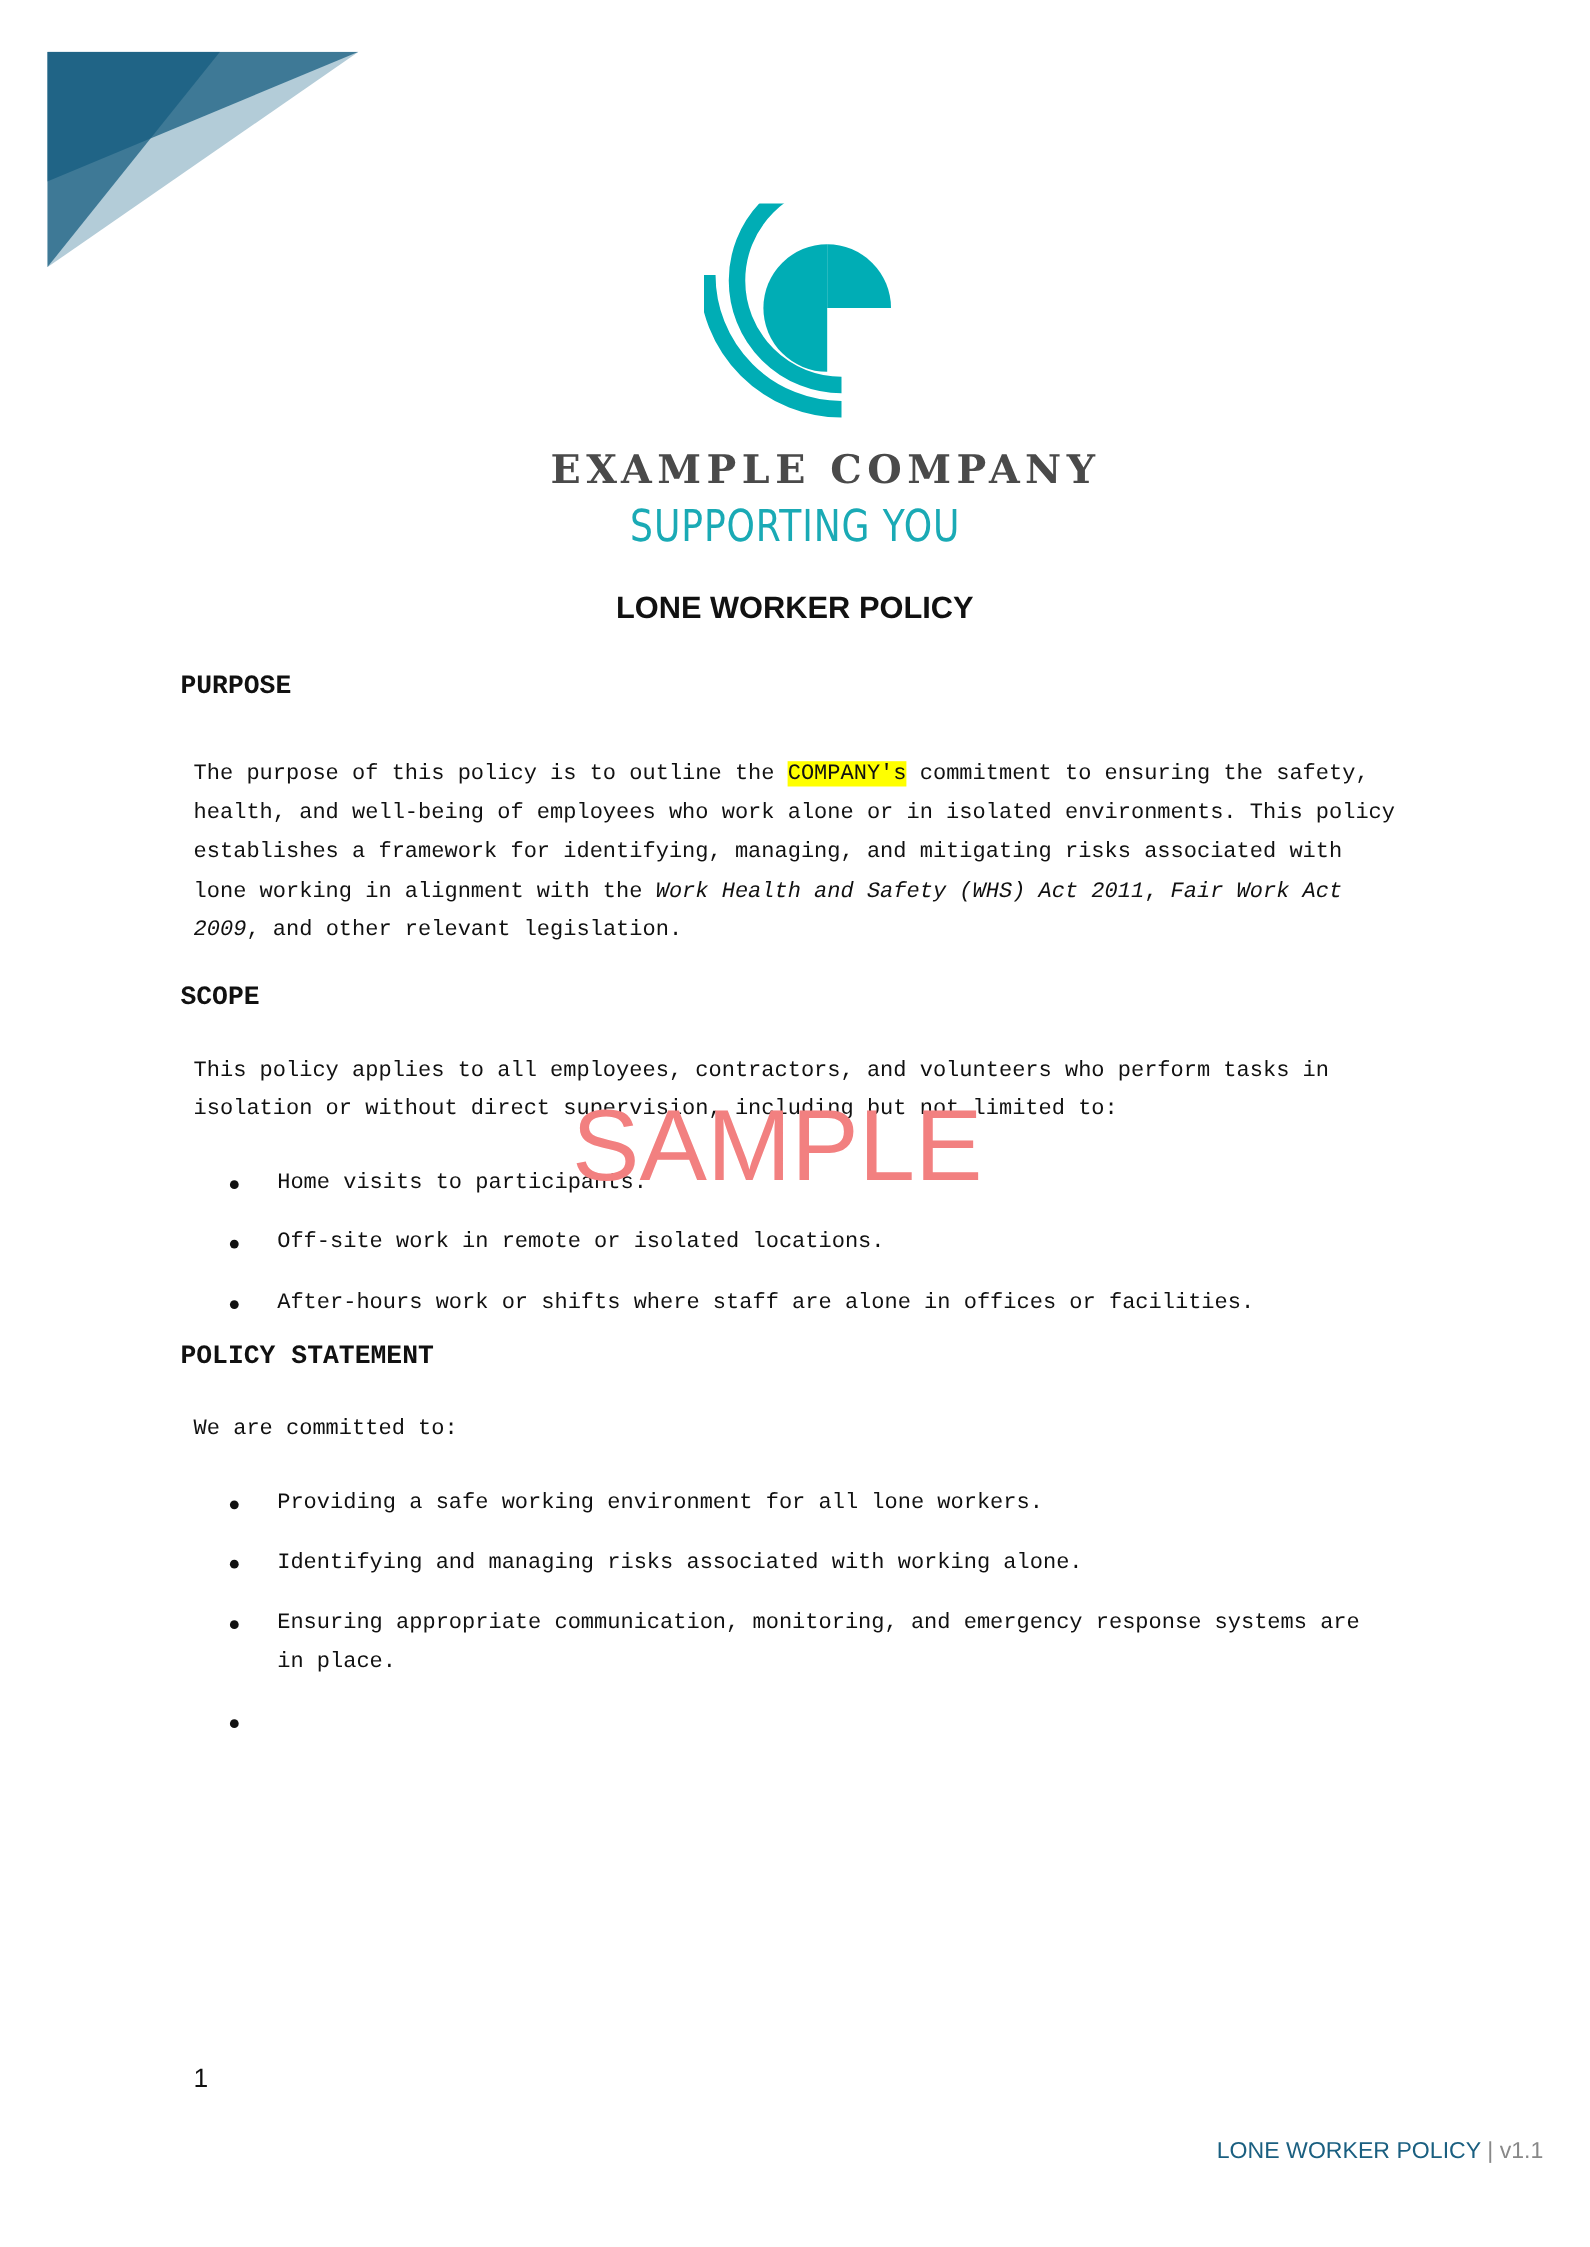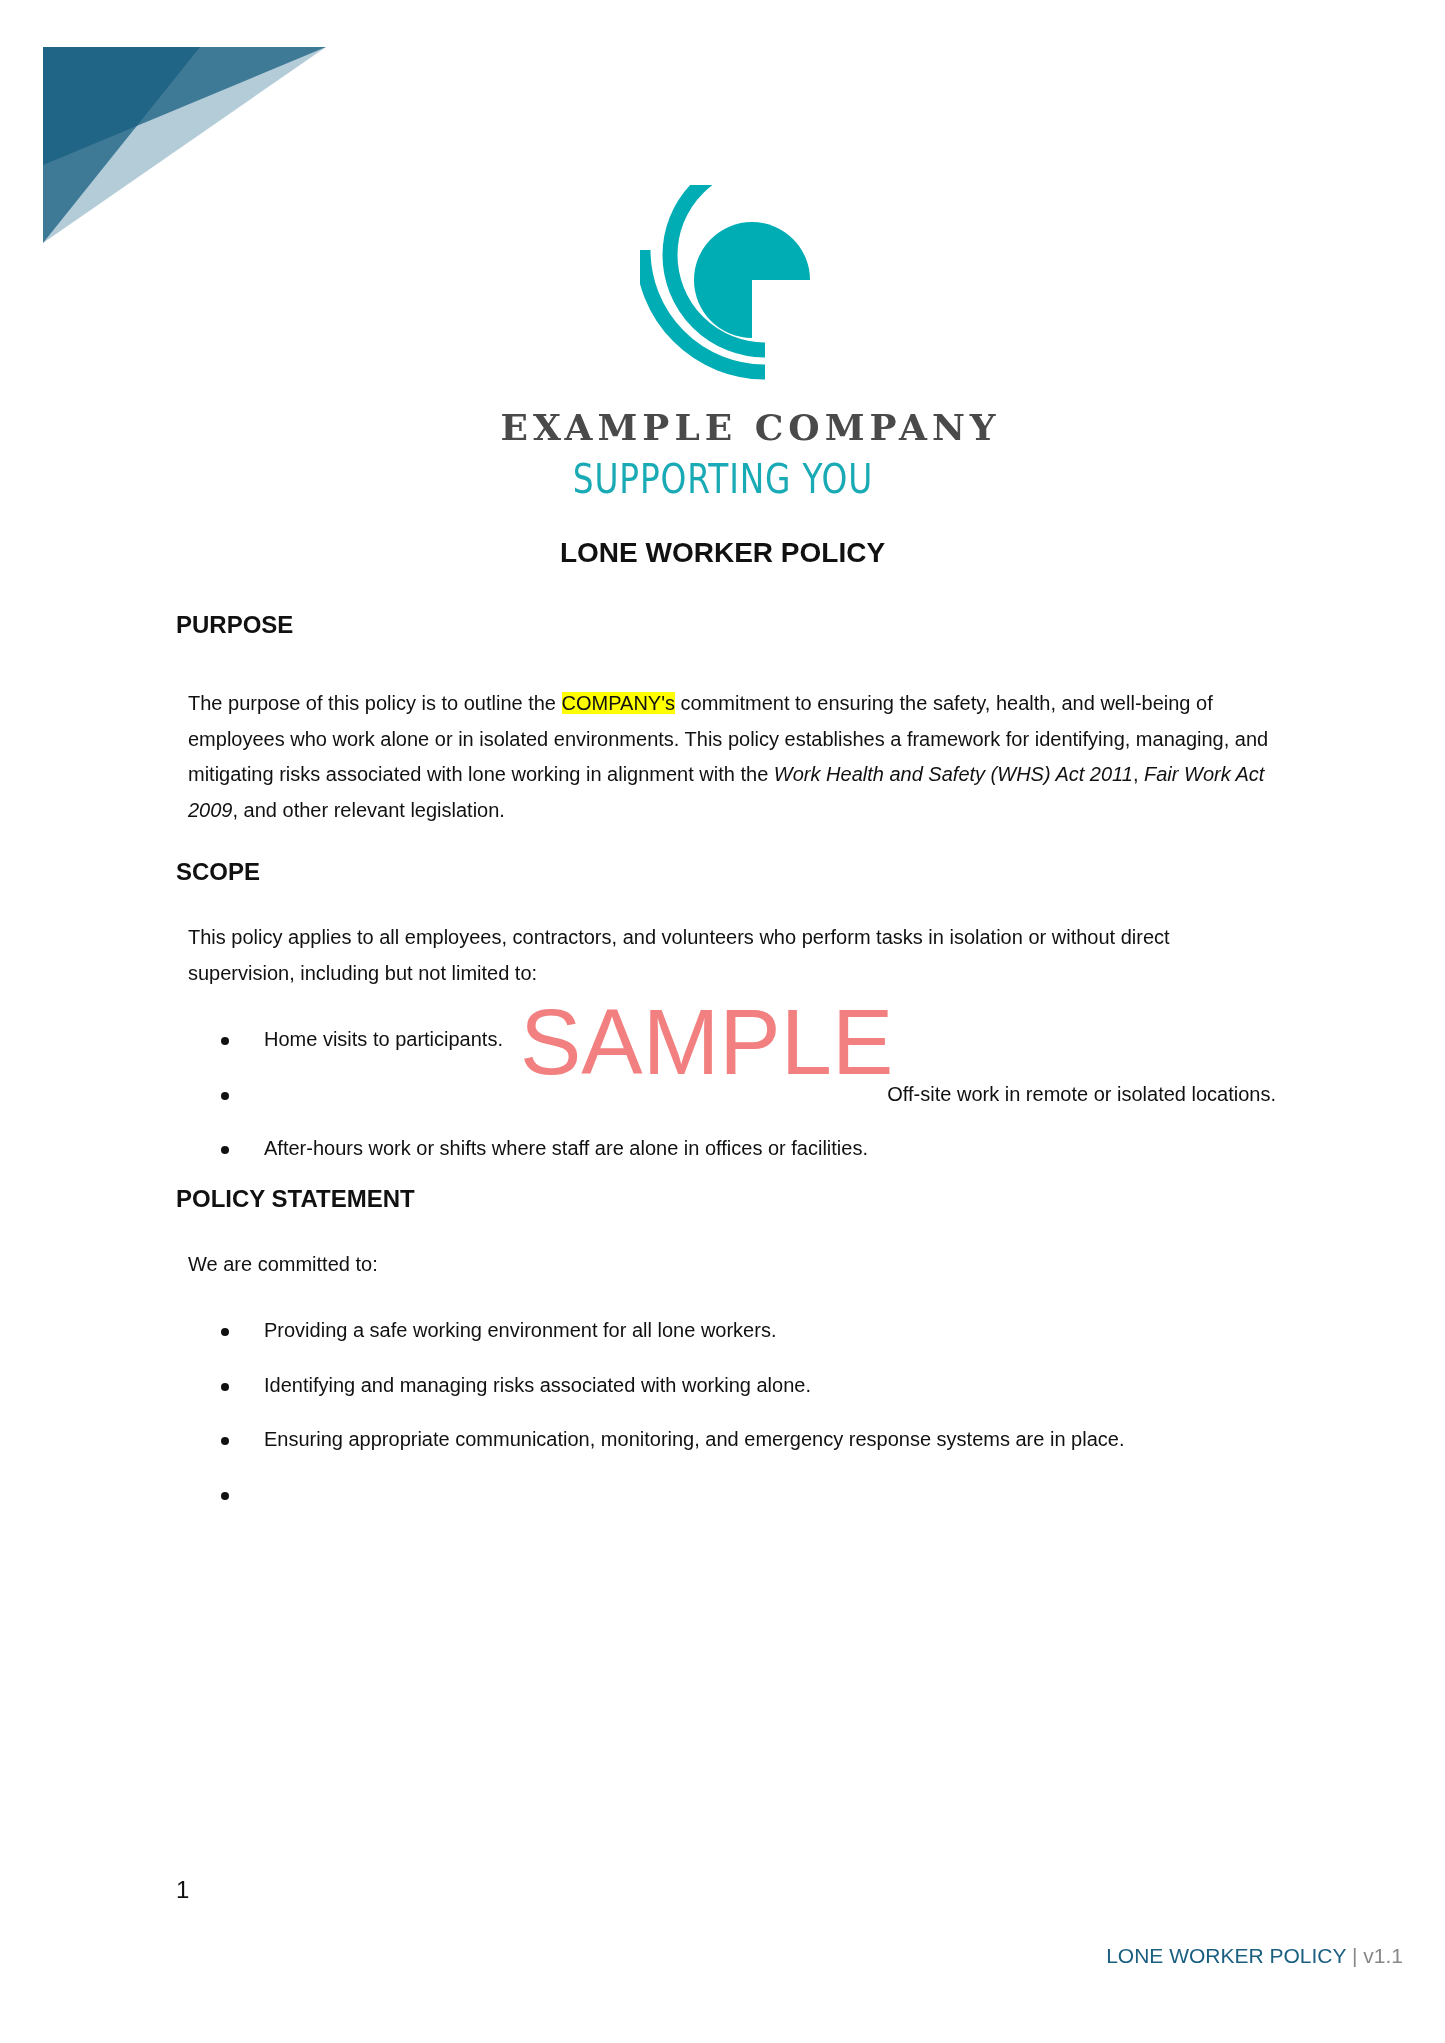--- a/index.html
+++ b/index.html
@@ -17,21 +17,21 @@
     .brand-tagline {
       position: absolute; left: 0; width: 1445px; top: 456px; text-align: center;
       font-family: "DejaVu Sans", sans-serif; font-size: 40px; font-weight: normal;
       letter-spacing: 1px; color: #1aaab5;
       transform: scaleX(0.82); transform-origin: 725px 0;
     }
     .doc-title {
       position: absolute; left: 0; width: 1445px; top: 537px; text-align: center;
       font-size: 28px; font-weight: bold; color: #111;
     }
-    .content { position: absolute; left: 176px; top: 610px; width: 1100px; }
+    .content { position: absolute; left: 164px; top: 610px; width: 1100px; font-family: Liberation Mono, monospace; }
     .h { font-size: 24px; font-weight: bold; margin: 0; line-height: 30px; }
     .p { font-size: 20px; line-height: 35.5px; margin: 12px; }
     .hl { background: #ffff00; }
     ul.bullets { list-style: none; margin: 0; padding: 0; }
     ul.bullets li { position: relative; padding-left: 88px; font-size: 20px; line-height: 35.5px; }
     ul.bullets li .dot {
       position: absolute; left: 45px; top: 15px; width: 8px; height: 8px; border-radius: 50%; background: #111;
     }
     .watermark {
       position: absolute; left: 520px; top: 990px; font-size: 92px; color: #f28080;
@@ -76,21 +76,21 @@
     <span>The purpose of this policy is to outline the </span><span class="hl">COMPANY's</span><span> commitment to ensuring the safety, health, and well-being of employees who work alone or in isolated environments. This policy establishes a framework for identifying, managing, and mitigating risks associated with lone working in alignment with the </span><em>Work Health and Safety (WHS) Act 2011</em><span>, </span><em>Fair Work Act 2009</em><span>, and other relevant legislation.</span>
   </p>
 
   <div style="height:17px"></div>
   <p class="h">SCOPE</p>
   <div style="height:21px"></div>
   <p class="p">This policy applies to all employees, contractors, and volunteers who perform tasks in isolation or without direct supervision, including but not limited to:</p>
   <div style="height:19px"></div>
   <ul class="bullets">
     <li style="margin-bottom:19px;"><span class="dot"></span><span>Home visits to participants.</span></li>
-    <li style="margin-bottom:19px;text-align:right;"><span class="dot"></span><span>Off-site work in remote or isolated locations.</span></li>
+    <li style="margin-bottom:19px;"><span class="dot"></span><span>Off-site work in remote or isolated locations.</span></li>
     <li><span class="dot"></span><span>After-hours work or shifts where staff are alone in offices or facilities.</span></li>
   </ul>
 
   <div style="height:17px"></div>
   <p class="h">POLICY STATEMENT</p>
   <div style="height:21px"></div>
   <p class="p">We are committed to:</p>
   <div style="height:19px"></div>
   <ul class="bullets">
     <li style="margin-bottom:19px;"><span class="dot"></span><span>Providing a safe working environment for all lone workers.</span></li>

